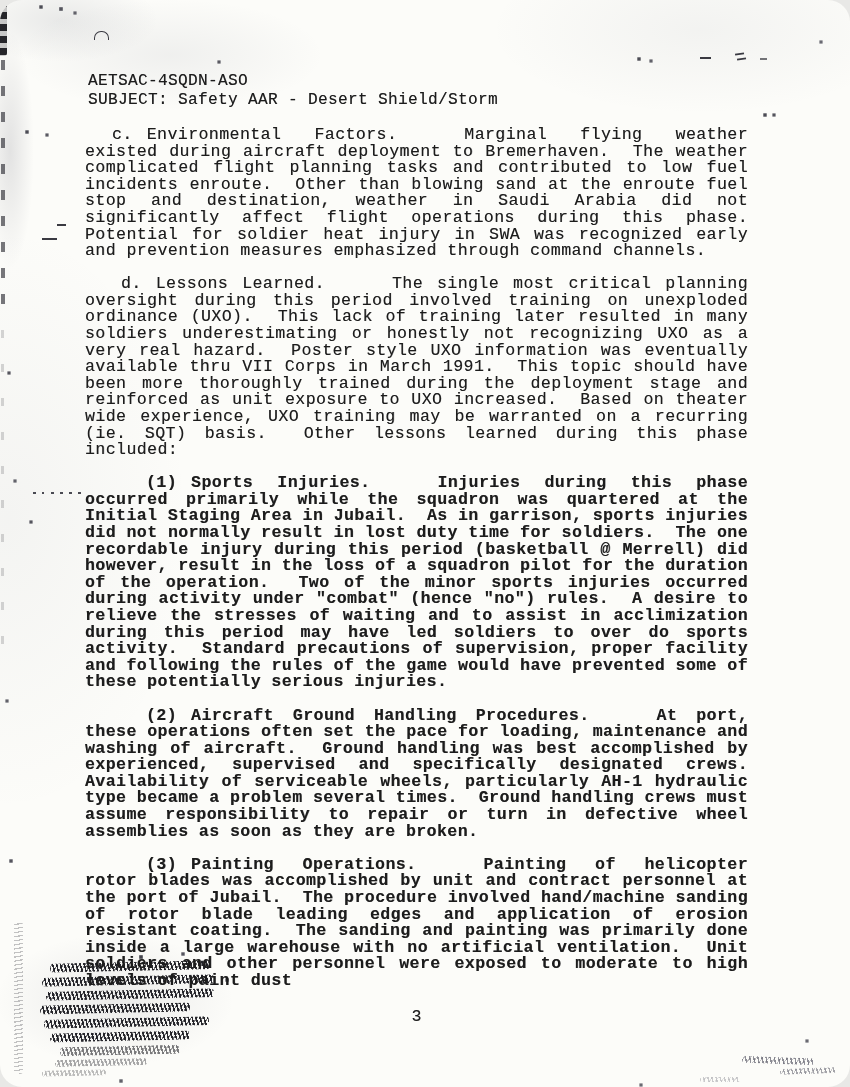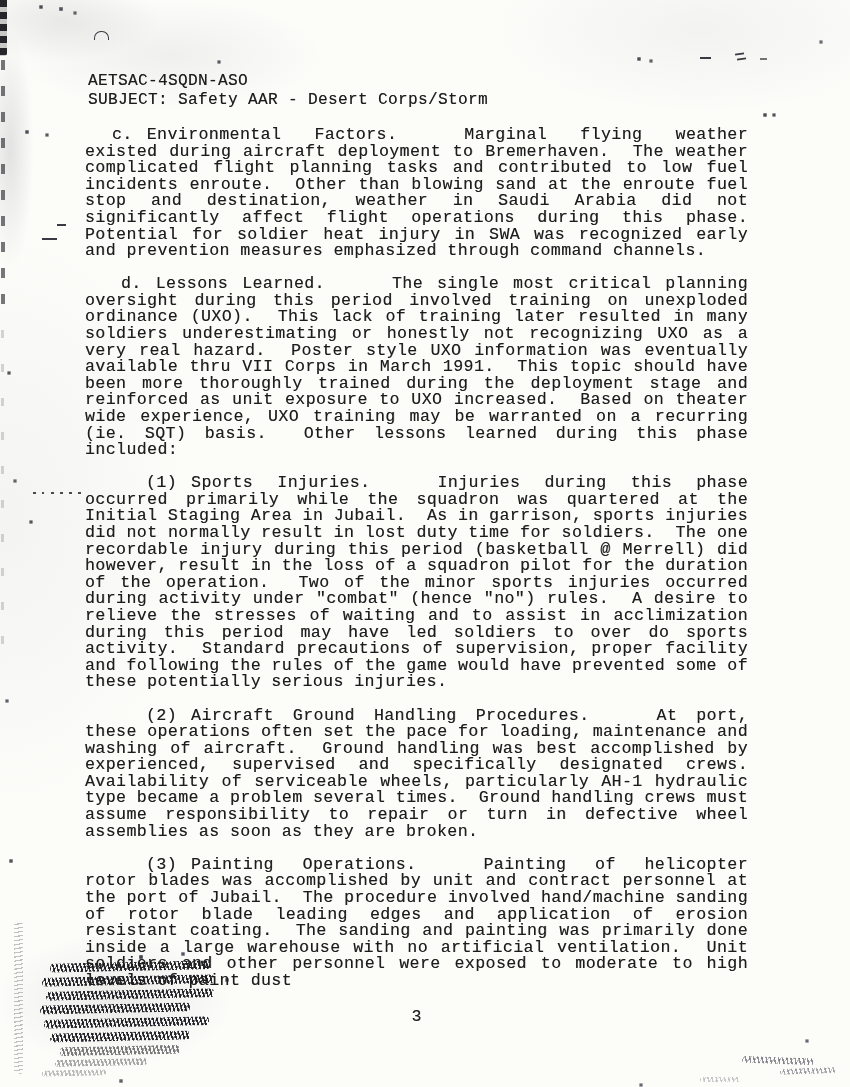--- a/index.html
+++ b/index.html
@@ -4,20 +4,21 @@
 <style>
   html, body { margin: 0; padding: 0; background: #e8e8e6; }
   .page {
     position: relative;
     width: 850px;
     height: 1087px;
     background: #fcfcf9;
     overflow: hidden;
     font-family: "Liberation Mono", "DejaVu Sans Mono", monospace;
     color: #1c1c1c;
+    border-radius: 22px;
   }
 
   
   .doc-header {
     position: absolute;
     left: 88px;
     top: 72px;
     font-size: 16px;
     line-height: 19px;
     letter-spacing: 0.4px;
@@ -32,21 +33,21 @@
     font-size: 16.5px;
     line-height: 16.6px;
     letter-spacing: 0.45px;
     text-align: justify;
     text-shadow: 0.3px 0 0 rgba(25,25,30,0.5);
   }
   .para { margin: 0 0 16.5px 0; }
   .para:last-child { margin-bottom: 0; }
   .p-c   { text-indent: 27px; }
   .p-d   { text-indent: 36px; }
-  .p-num { text-indent: 61px; }
+  .p-num { text-indent: 61px; font-weight: bold; }
   .u { text-underline-offset: 3px; text-decoration-thickness: 1.4px; }
   .gap  { display: inline-block; }
   .g2 { width: 14px; }
   .g3 { width: 28px; }
   .ptext { white-space: pre-wrap; margin-left: 39px; }
   .page-number {
     position: absolute;
     left: 85px;
     top: 1007px;
     width: 663px;
@@ -179,21 +180,21 @@
   <div class="art scrib s7"></div>
   <div class="art scrib s8"></div>
   <div class="art scrib s9"></div>
   <div class="art scrib-gray br1"></div>
   <div class="art scrib-gray br2"></div>
   <div class="art scrib-gray br3"></div>
   <div class="art vnote"></div>
 
   <div class="doc-header">
     <div>AETSAC-4SQDN-ASO</div>
-    <div>SUBJECT: Safety AAR - Desert Corps/Storm</div>
+    <div>SUBJECT: Safety AAR - Desert Shield/Storm</div>
   </div>
 
   <div class="doc-body">
 
     <p class="para p-c"><span class="plabel">c.</span><span class="gap g2"></span><span class="pheading u">Environmental Factors.</span><span class="gap g3"></span><span class="ptext">Marginal flying weather existed during aircraft deployment to Bremerhaven.  The weather complicated flight planning tasks and contributed to low fuel incidents enroute.  Other than blowing sand at the enroute fuel stop and destination, weather in Saudi Arabia did not significantly affect flight operations during this phase.  Potential for soldier heat injury in SWA was recognized early and prevention measures emphasized through command channels.</span></p>
 
     <p class="para p-d"><span class="plabel">d.</span><span class="gap g2"></span><span class="pheading u">Lessons Learned.</span><span class="gap g3"></span><span class="ptext">The single most critical planning oversight during this period involved training on unexploded ordinance (UXO).  This lack of training later resulted in many soldiers underestimating or honestly not recognizing UXO as a very real hazard.  Poster style UXO information was eventually available thru VII Corps in March 1991.  This topic should have been more thoroughly trained during the deployment stage and reinforced as unit exposure to UXO increased.  Based on theater wide experience, UXO training may be warranted on a recurring (ie. SQT) basis.  Other lessons learned during this phase included:</span></p>
 
     <p class="para p-num"><span class="plabel">(1)</span><span class="gap g2"></span><span class="pheading">Sports Injuries.</span><span class="gap g3"></span><span class="ptext">Injuries during this phase occurred primarily while the squadron was quartered at the Initial Staging Area in Jubail.  As in garrison, sports injuries did not normally result in lost duty time for soldiers.  The one recordable injury during this period (basketball @ Merrell) did however, result in the loss of a squadron pilot for the duration of the operation.  Two of the minor sports injuries occurred during activity under "combat" (hence "no") rules.  A desire to relieve the stresses of waiting and to assist in acclimization during this period may have led soldiers to over do sports activity.  Standard precautions of supervision, proper facility and following the rules of the game would have prevented some of these potentially serious injuries.</span></p>
 

